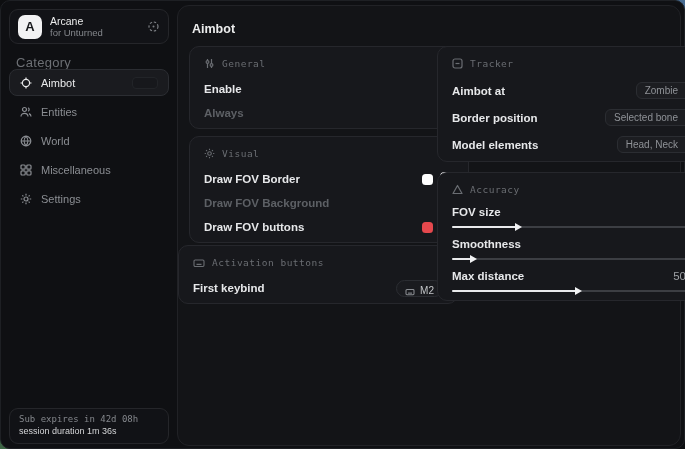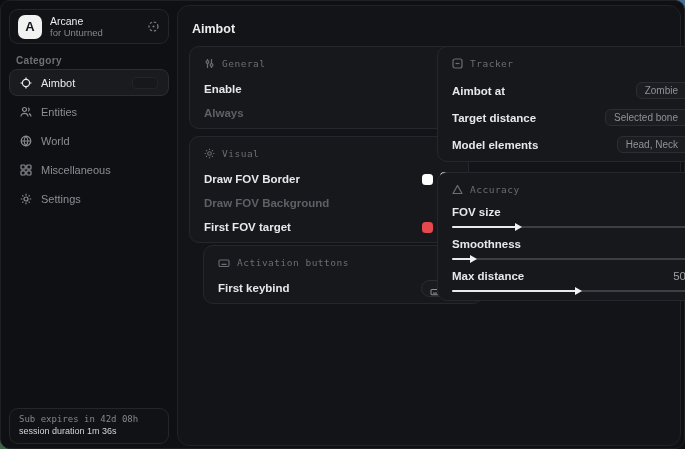--- a/index.html
+++ b/index.html
@@ -21,21 +21,21 @@
   .logo {
     width:24px; height:24px; border-radius:7px; background:#f2f2f3;
     color:#17181b; font-weight:bold; font-size:13px;
     display:flex; align-items:center; justify-content:center; flex:none;
   }
   .app-name { font-size:10.5px; font-weight:normal; color:#eceded; line-height:12px; }
   .app-sub  { font-size:9.5px;  color:#84878c; line-height:11px; }
   .header-icon { margin-left:auto; color:#7d8085; display:flex; }
   .category {
     position:absolute; left:15px; top:54px;
-    font-size:10px; color:#6d7075; letter-spacing:.3px;font-weight:bold;
+    font-size:13px; color:#6d7075; letter-spacing:.3px;
   }
   .nav { position:absolute; left:8px; top:68px; width:160px; display:flex; flex-direction:column; gap:2px; }
   .nav-item {
     height:27px; border-radius:8px; display:flex; align-items:center;
     padding:0 10px; gap:9px; color:#8b8e93; font-size:11px; cursor:pointer;
     border:1px solid transparent;
   }
   .nav-item.active { background:#1a1b1f; border-color:#2b2d32; color:#e9eaeb; }
   .nav-item .nicon { display:flex; color:inherit; }
   .nav-badge {
@@ -238,33 +238,33 @@
       </div>
       <div class="row">
         <span class="row-label muted">Draw FOV Background</span>
         <span class="row-right">
           <span class="checkbox">
             
           </span>
         </span>
       </div>
       <div class="row">
-        <span class="row-label">First FOV target</span>
+        <span class="row-label">Draw FOV buttons</span>
         <span class="row-right">
           <span class="swatch" style="background: rgb(229, 72, 77);"></span>
           <span class="checkbox on">
             <svg width="9" height="9" viewBox="0 0 9 9" fill="none" stroke="#202226" stroke-width="1.8" stroke-linecap="round" stroke-linejoin="round">
                 <path d="M1.5 4.8l2 2 4-4.6"></path>
               </svg>
           </span>
         </span>
       </div>
     </div>
 
-    <div class="card" style="left:25px; top:239px;">
+    <div class="card" style="left:0; top:239px;">
       <div class="card-head">
         <span class="cicon">
           <svg width="12" height="10" viewBox="0 0 12 10" fill="none" stroke="currentColor" stroke-width="1.1">
             <rect x="1" y="2" width="10" height="6.5" rx="1.2"></rect>
               <path d="M3 4.2h.01M5 4.2h.01M7 4.2h.01M9 4.2h.01M3.5 6.4h5"></path>
           </svg>
         </span>
         <span>Activation buttons</span>
       </div>
       <div class="row">
@@ -296,21 +296,21 @@
         <span class="drop-pill">
           <span>Zombie</span>
           <span class="dicon">
             <svg width="8" height="10" viewBox="0 0 8 10" fill="none" stroke="currentColor" stroke-width="1.2" stroke-linecap="round" stroke-linejoin="round">
                 <path d="M1.5 3.5L4 1l2.5 2.5M1.5 6.5L4 9l2.5-2.5"></path>
               </svg>
           </span>
         </span>
       </div>
       <div class="row" style="height:25px">
-        <span class="row-label">Target distance</span>
+        <span class="row-label">Border position</span>
         <span class="drop-pill">
           <span>Selected bone</span>
           <span class="dicon">
             <svg width="8" height="10" viewBox="0 0 8 10" fill="none" stroke="currentColor" stroke-width="1.2" stroke-linecap="round" stroke-linejoin="round">
                 <path d="M1.5 3.5L4 1l2.5 2.5M1.5 6.5L4 9l2.5-2.5"></path>
               </svg>
           </span>
         </span>
       </div>
       <div class="row" style="height:25px">

